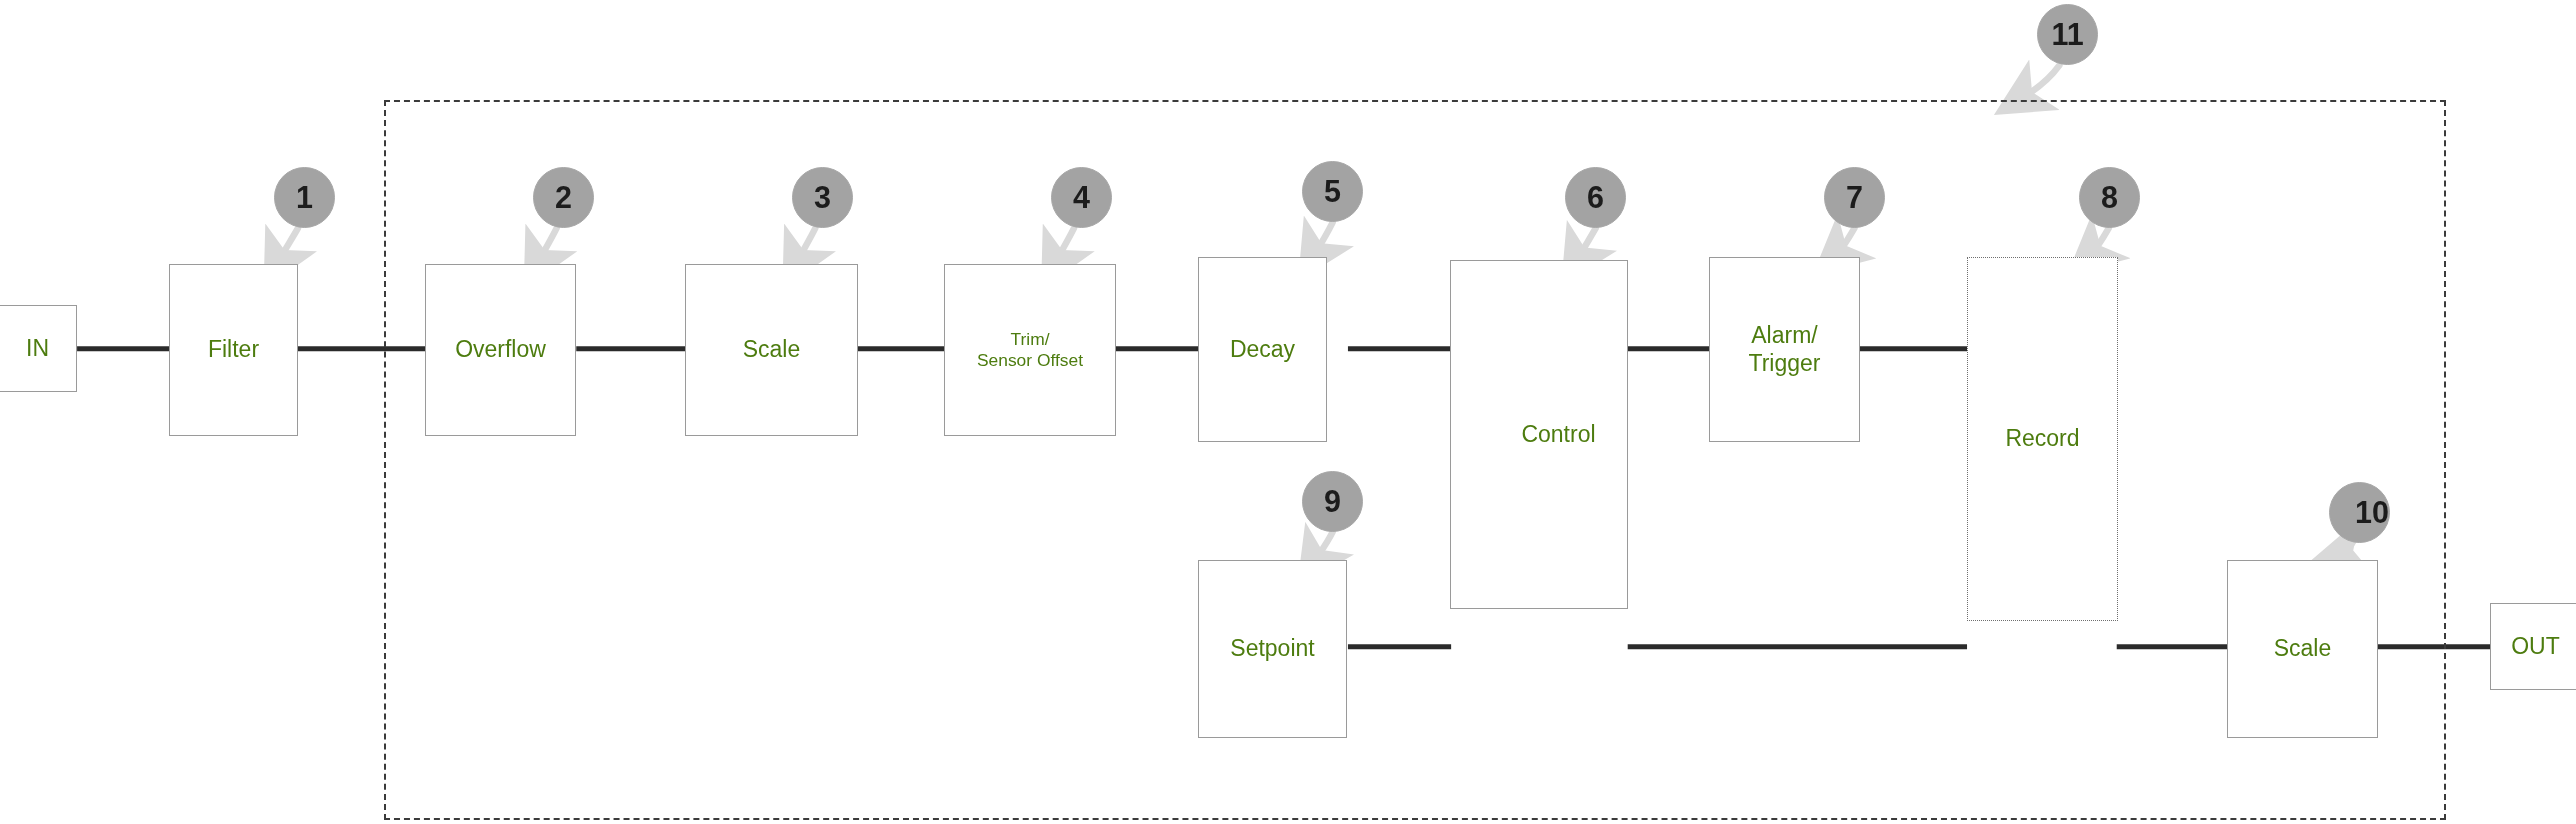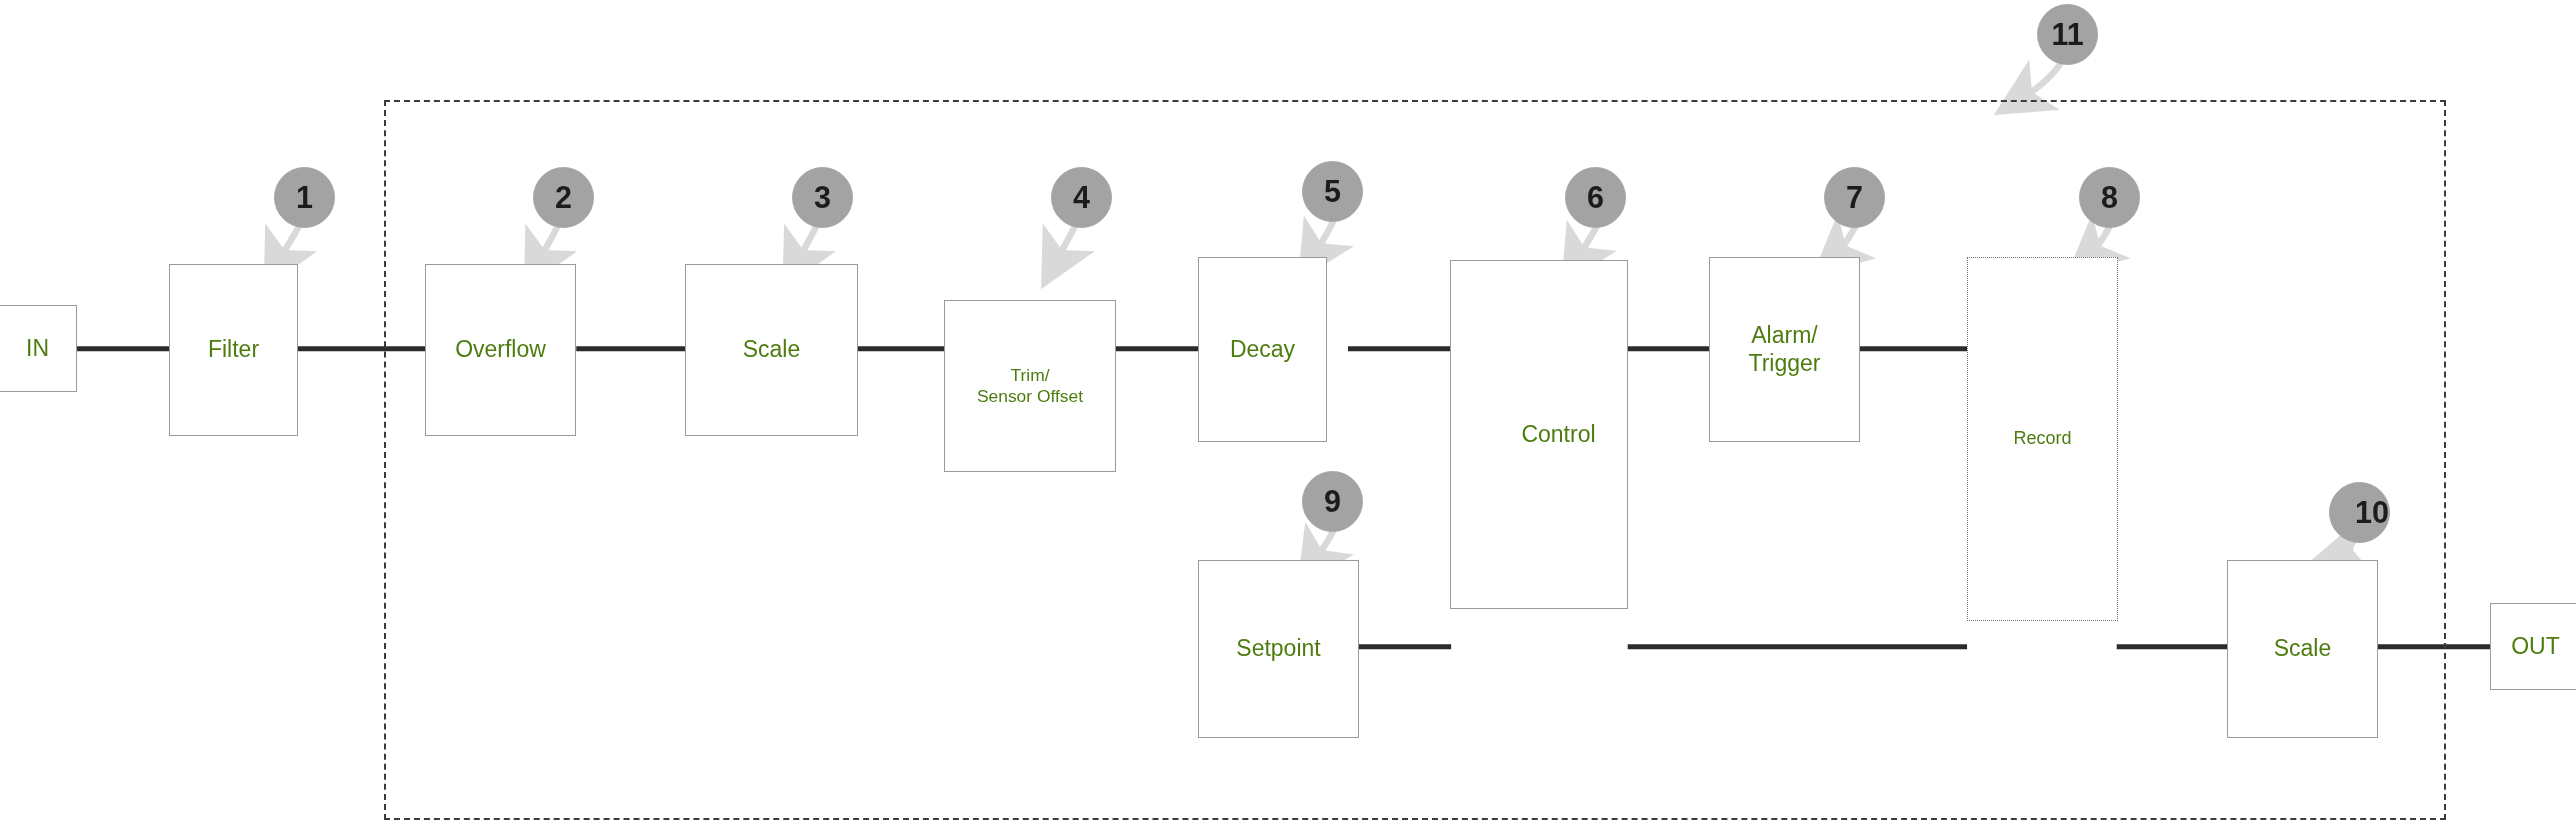--- a/index.html
+++ b/index.html
@@ -109,43 +109,43 @@
   </div>
 
   <div class="node" style="left:169px;top:264px;width:129px;height:172px;font-size:23px;">
     <span class="lbl">Filter</span>
   </div>
 
   <div class="node" style="left:685px;top:264px;width:173px;height:172px;font-size:23px;">
     <span class="lbl">Scale</span>
   </div>
 
-  <div class="node small" style="left:944px;top:264px;width:172px;height:172px;margin-top:36px;">
+  <div class="node small" style="left:944px;top:264px;width:172px;height:172px;">
     <span class="lbl">Trim/
 Sensor Offset</span>
   </div>
 
   <div class="node" style="left:1198px;top:257px;width:129px;height:185px;font-size:23px;">
     <span class="lbl">Decay</span>
   </div>
 
   <div class="node" style="left:1450px;top:260px;width:178px;height:349px;font-size:23px;padding-left:39px;">
     <span class="lbl">Control</span>
   </div>
 
   <div class="node" style="left:1709px;top:257px;width:151px;height:185px;font-size:23px;">
     <span class="lbl">Alarm/
 Trigger</span>
   </div>
 
-  <div class="node dotted" style="left:1967px;top:257px;width:151px;height:364px;font-size:18px;">
+  <div class="node dotted" style="left:1967px;top:257px;width:151px;height:364px;font-size:23px;">
     <span class="lbl">Record</span>
   </div>
 
-  <div class="node" style="left:1198px;top:560px;width:161px;height:178px;font-size:23px;">
+  <div class="node" style="left:1198px;top:560px;width:149px;height:178px;font-size:23px;">
     <span class="lbl">Setpoint</span>
   </div>
 
   <div class="node" style="left:2227px;top:560px;width:151px;height:178px;font-size:23px;">
     <span class="lbl">Scale</span>
   </div>
 
   <div class="callout" style="left:274px;top:167px;width:61px;height:61px;font-size:30.5px;">
     <span>1</span>
   </div>

